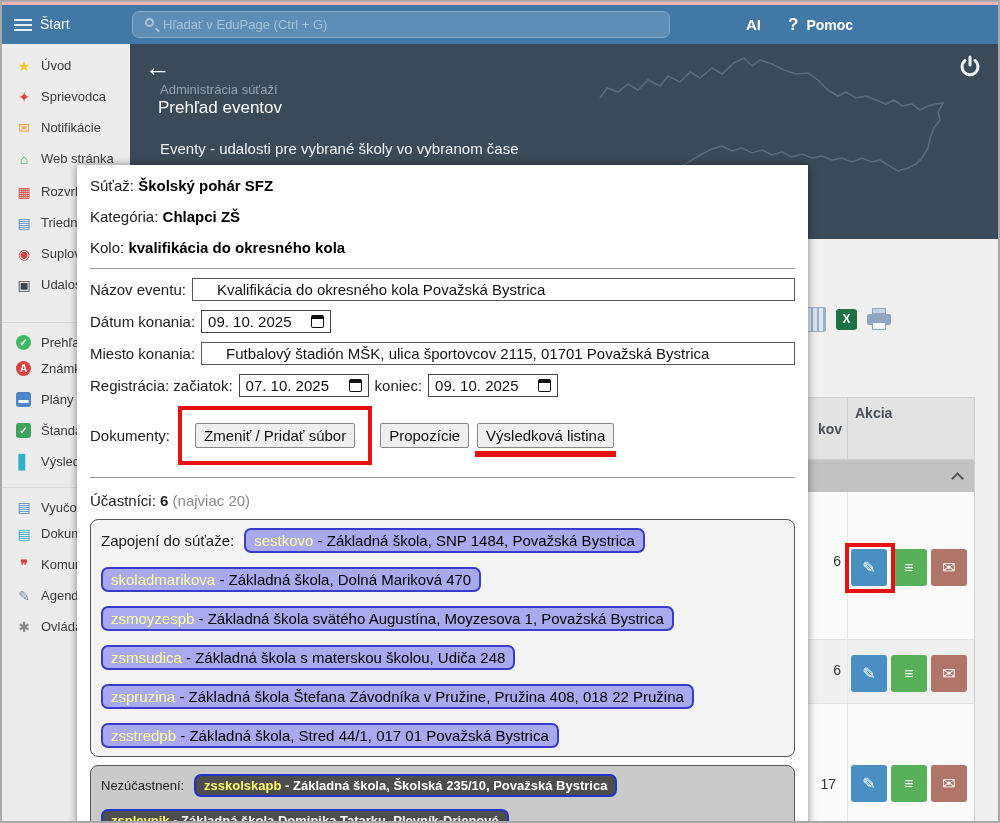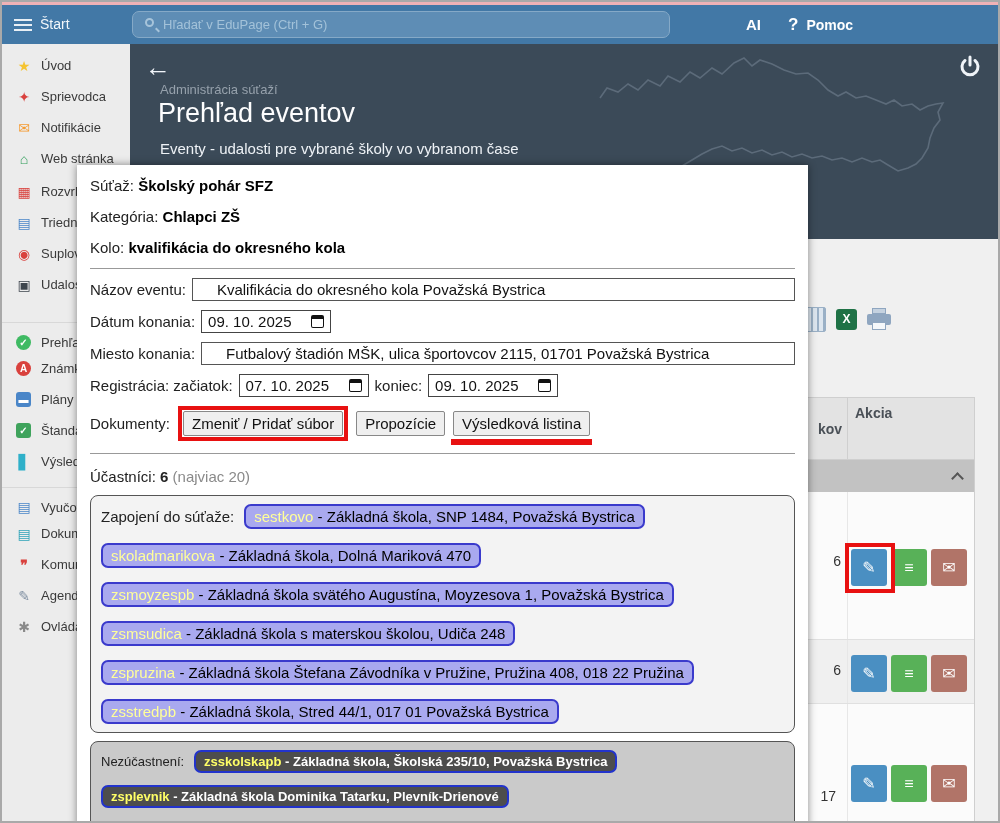--- a/index.html
+++ b/index.html
@@ -33,21 +33,21 @@
   .snav li .ic { width:18px; margin-right:8px; font-size:14px; text-align:center; flex:0 0 18px; }
   .snav li .ic.cir, .snav li .ic.sq { width:15px; height:15px; line-height:15px; font-size:10px; font-weight:bold; color:#fff; flex:0 0 15px; margin-left:1px; margin-right:10px; }
   .snav li .ic.cir { border-radius:50%; }
   .snav li .ic.sq { border-radius:3px; }
   .gap2 { margin-top:22px; border-top:1px solid #d8d8d8; padding-top:8px!important; }
 
   
   .pagehead { position:absolute; left:128px; top:42px; width:870px; height:195px; background:#3b4a58; overflow:hidden; }
   .backarrow { position:absolute; left:15px; top:8px; font-size:26px; font-weight:bold; color:#f2f6fa; cursor:pointer; }
   .breadcrumb { position:absolute; left:30px; top:38px; font-size:13px; color:#96a1ac; }
-  .pagetitle { position:absolute; left:28px; top:54px; font-size:27px; color:#fdfdfe; }
+  .pagetitle { position:absolute; left:28px; top:54px; font-size:17px; color:#fdfdfe; }
   .pagesub { position:absolute; left:30px; top:96px; font-size:15px; color:#eef2f6; }
   .powerbtn { position:absolute; right:18px; top:10px; width:24px; height:24px; cursor:pointer; }
   .mapsvg { position:absolute; left:455px; top:0; }
 
   
   .content { position:absolute; left:128px; top:237px; right:0; bottom:0; background:#f0f0f0; }
   .tool-icons { position:absolute; left:676px; top:68px; display:flex; gap:10px; align-items:center; }
   .tbl-icon { width:20px; height:25px; border:1px solid #9ab0c6; background:repeating-linear-gradient(90deg,#dde6ef 0 4px,#9ab0c6 4px 6px); border-radius:2px; cursor:pointer; }
   .xls-icon { width:21px; height:21px; background:#1f7246; color:#fff; border-radius:3px; font-weight:bold; font-size:12px; text-align:center; line-height:21px; cursor:pointer; }
   .prn-icon { width:24px; height:24px; position:relative; cursor:pointer; }
@@ -82,21 +82,21 @@
   .inforow { height:31px; line-height:31px; white-space:nowrap; }
   .inforow b { color:#000; }
   .mhr { border:none; border-top:1px solid #999; margin:5px 0 4px 0; }
   .frow { display:flex; align-items:center; margin-top:9px; gap:6px; white-space:nowrap; }
   .frow label { flex:0 0 auto; }
   .tinput { height:23px; border:1px solid #555; font-size:15px; padding:1px 5px; font-family:"Liberation Sans",sans-serif; color:#111; }
   .grow { flex:1 1 auto;padding-left:24px; }
   .dateb { display:inline-flex; justify-content:space-between; align-items:center; width:130px; height:23px; border:1px solid #444; padding:0 6px; font-size:15px; color:#111; cursor:pointer; }
   .cal { width:13px; height:13px; border:1.5px solid #111; border-top:4px solid #111; border-radius:2px; }
   .docbtn { background:#efefef; border:1px solid #888; border-radius:2px; font-size:15px; padding:3px 8px; font-family:"Liberation Sans",sans-serif; color:#111; cursor:pointer; }
-  .redwrap { border:4px solid #e81111; padding:1px; display:inline-block; }
+  .redwrap { border:4px solid #e81111; padding:13px; display:inline-block; }
   .ulwrap { position:relative; display:inline-block; }
   .redline { position:absolute; left:-2px; right:-2px; bottom:-9px; height:6px; background:#e81111; }
   .ucast { margin-top:14px; height:22px; }
   .ucast .muted { color:#8a8a8a; }
   .panel { border:1px solid #555; border-radius:8px; background:#f3f3f3; padding:8px 10px; margin-top:5px; }
   .panel.gray { background:#cacaca; margin-top:8px; height:120px; overflow:hidden; }
   .prow { display:flex; align-items:center; gap:10px; }
   .prow + .prow { margin-top:14px;align-items:center; }
   .badge { display:inline-block; background:#a9a9ef; border:2px solid #3a3acc; border-radius:7px; padding:2px 8px; font-size:15px; white-space:nowrap; cursor:pointer; }
   .badge .u { color:#ffff99; }
@@ -256,21 +256,21 @@
           <div class="colline"></div>
           <div class="cnt" style="top:22px">6</div>
           <div class="abtns" style="top:15px">
             <button class="abtn edit">✎</button>
             <button class="abtn list">≡</button>
             <button class="abtn mail">✉</button>
           </div>
         </div>
         <div class="erow" style="height:125px;border-top:1px solid #e0e0e0">
           <div class="colline"></div>
-          <div class="cnt" style="top:84px;left:-5px">17</div>
+          <div class="cnt" style="top:72px;left:-5px">17</div>
           <div class="abtns" style="top:61px">
             <button class="abtn edit">✎</button>
             <button class="abtn list">≡</button>
             <button class="abtn mail">✉</button>
           </div>
         </div>
       </div>
     </div>
     <div class="redbox-btn" style="left:715px;top:304px"></div>
   </div>

